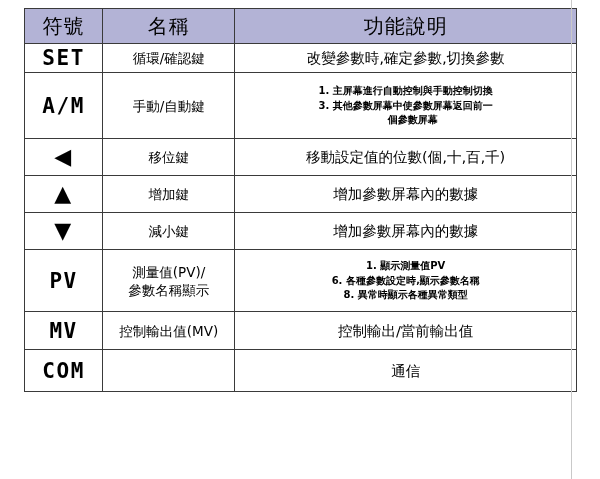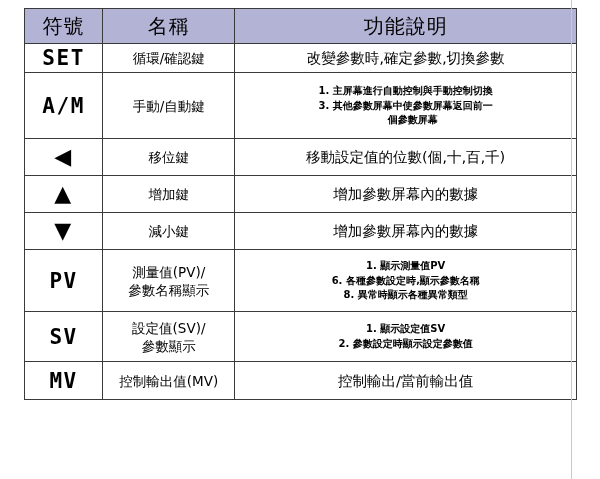--- a/index.html
+++ b/index.html
@@ -188,41 +188,39 @@
           <span class="sub">測量值(PV)/</span>
           <span class="sub">參數名稱顯示</span>
         </td>
         <td class="desc small">
           <span class="ln">1. 顯示測量值PV</span>
           <span class="ln">6. 各種參數設定時‚顯示參數名稱</span>
           <span class="ln">8. 異常時顯示各種異常類型</span>
         </td>
       </tr>
 
-      <tr class="r-sv">
-        <td class="sym">SV</td>
-        <td class="name">
-          <span class="sub">設定值(SV)/</span>
-          <span class="sub">參數顯示</span>
-        </td>
-        <td class="desc small">
-          <span class="ln">1. 顯示設定值SV</span>
-          <span class="ln">2. 參數設定時顯示設定參數值</span>
-        </td>
-      </tr>
 
       <tr class="r-mv">
         <td class="sym">MV</td>
         <td class="name">
           <span class="sub">控制輸出值(MV)</span>
         </td>
         <td class="desc">
           <span class="ln">控制輸出/當前輸出值</span>
         </td>
       </tr>
 
+      <tr class="r-com">
+        <td class="sym">COM</td>
+        <td class="name">
+          <span class="sub"></span>
+        </td>
+        <td class="desc">
+          <span class="ln">通信</span>
+        </td>
+      </tr>
 
     </tbody>
   </table>
 
   <div class="side-rule"></div>
 
 </div>
 
 </body></html>

